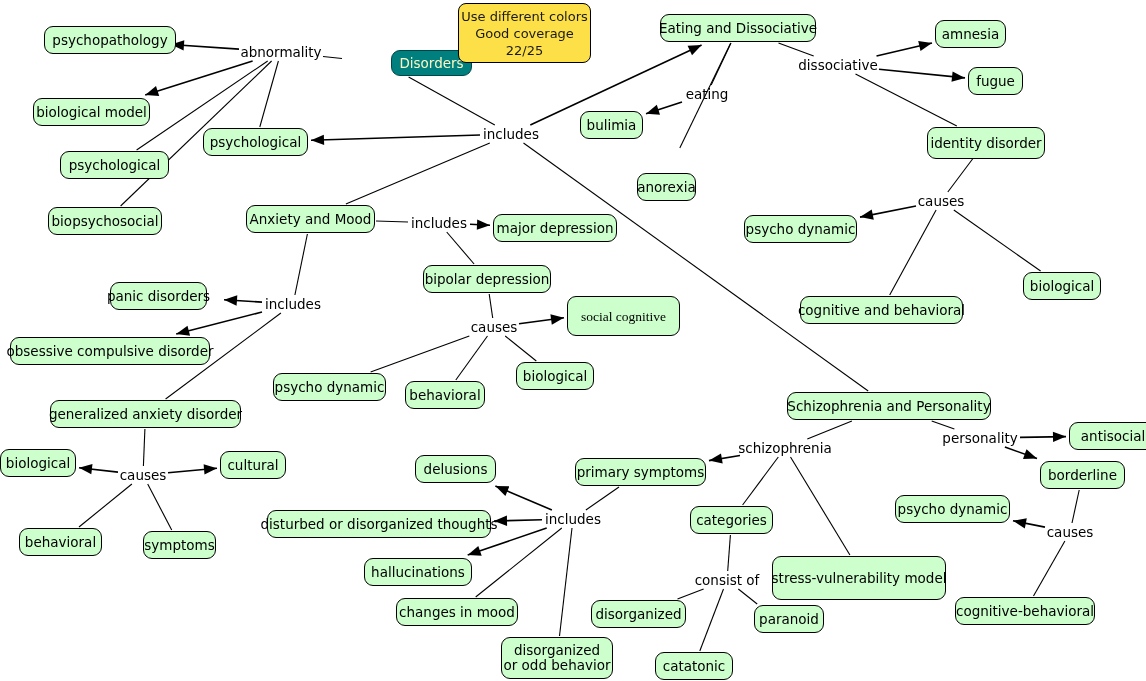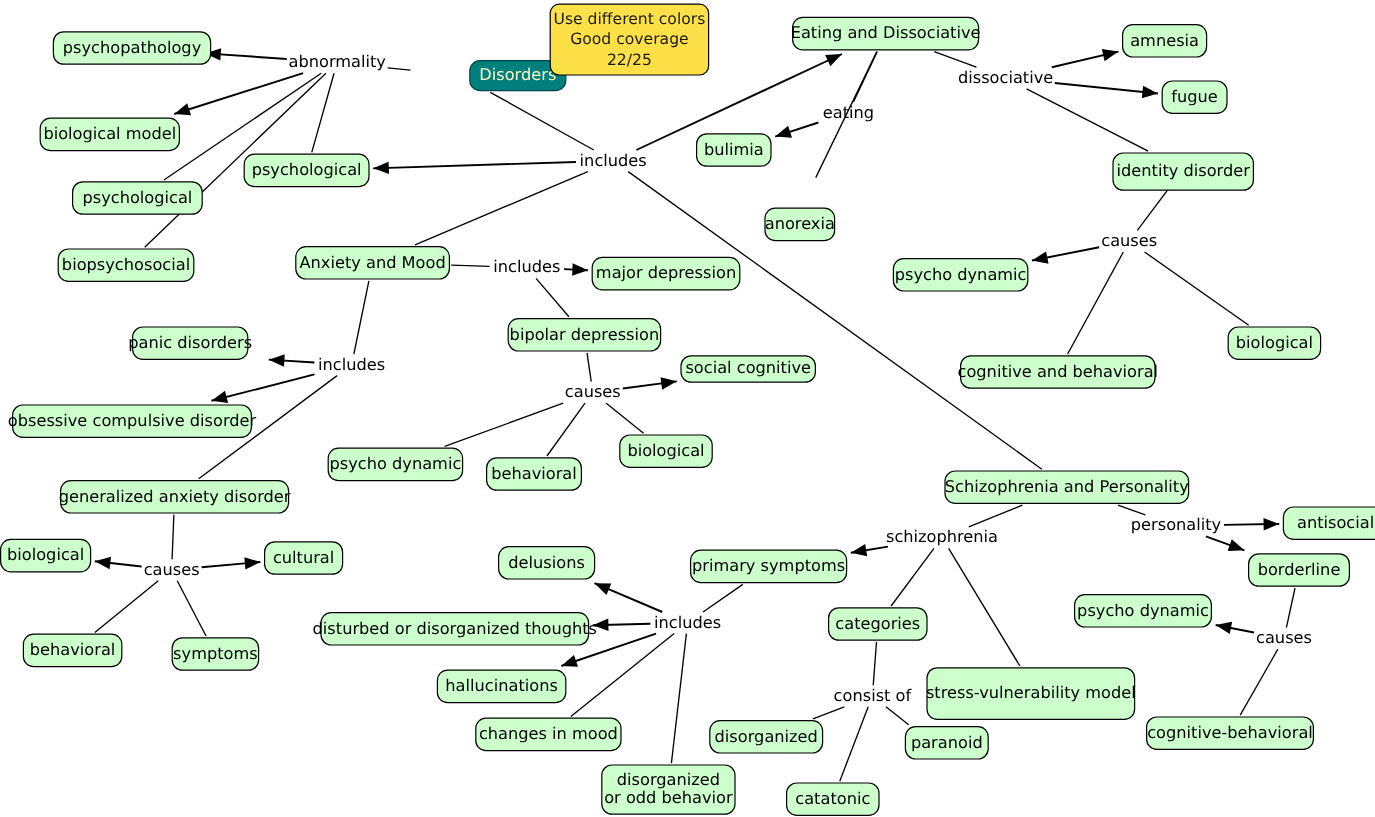--- a/index.html
+++ b/index.html
@@ -163,25 +163,25 @@
       <div class="node" style="left: 637px; top: 149px; width: 59px; height: 28px; margin-top: 24px;">anorexia</div>
       <div class="node" style="left: 935px; top: 20px; width: 71px; height: 28px;">amnesia</div>
       <div class="node" style="left: 968px; top: 67px; width: 55px; height: 28px;">fugue</div>
       <div class="node" style="left: 927px; top: 127px; width: 118px; height: 32px;">identity disorder</div>
       <div class="node" style="left: 744px; top: 215px; width: 113px; height: 28px;">psycho dynamic</div>
       <div class="node" style="left: 800px; top: 296px; width: 163px; height: 28px;">cognitive and behavioral</div>
       <div class="node" style="left: 1023px; top: 272px; width: 78px; height: 28px;">biological</div>
       <div class="node" style="left: 246px; top: 205px; width: 129px; height: 28px;">Anxiety and Mood</div>
       <div class="node" style="left: 493px; top: 214px; width: 124px; height: 28px;">major depression</div>
       <div class="node" style="left: 423px; top: 265px; width: 128px; height: 28px;">bipolar depression</div>
-      <div class="node" style="left: 567px; top: 296px; width: 113px; height: 23px;">social cognitive</div>
+      <div class="node" style="left: 567px; top: 296px; width: 113px; height: 40px; font-family: Liberation Serif, serif;">social cognitive</div>
       <div class="node" style="left: 273px; top: 373px; width: 113px; height: 28px;">psycho dynamic</div>
       <div class="node" style="left: 405px; top: 381px; width: 80px; height: 28px;">behavioral</div>
       <div class="node" style="left: 516px; top: 362px; width: 78px; height: 28px;">biological</div>
-      <div class="node" style="left: 110px; top: 272px; width: 97px; height: 28px;">panic disorders</div>
+      <div class="node" style="left: 110px; top: 282px; width: 97px; height: 28px;">panic disorders</div>
       <div class="node" style="left: 10px; top: 337px; width: 200px; height: 28px;">obsessive compulsive disorder</div>
       <div class="node" style="left: 50px; top: 400px; width: 191px; height: 28px;">generalized anxiety disorder</div>
       <div class="node" style="left: 0px; top: 449px; width: 76px; height: 28px;">biological</div>
       <div class="node" style="left: 220px; top: 451px; width: 66px; height: 28px;">cultural</div>
       <div class="node" style="left: 19px; top: 528px; width: 83px; height: 28px;">behavioral</div>
       <div class="node" style="left: 143px; top: 531px; width: 73px; height: 28px;">symptoms</div>
       <div class="node" style="left: 787px; top: 392px; width: 204px; height: 28px;">Schizophrenia and Personality</div>
       <div class="node" style="left: 575px; top: 458px; width: 131px; height: 28px;">primary symptoms</div>
       <div class="node" style="left: 415px; top: 455px; width: 81px; height: 28px;">delusions</div>
       <div class="node" style="left: 267px; top: 510px; width: 224px; height: 28px;">disturbed or disorganized thoughts</div>

